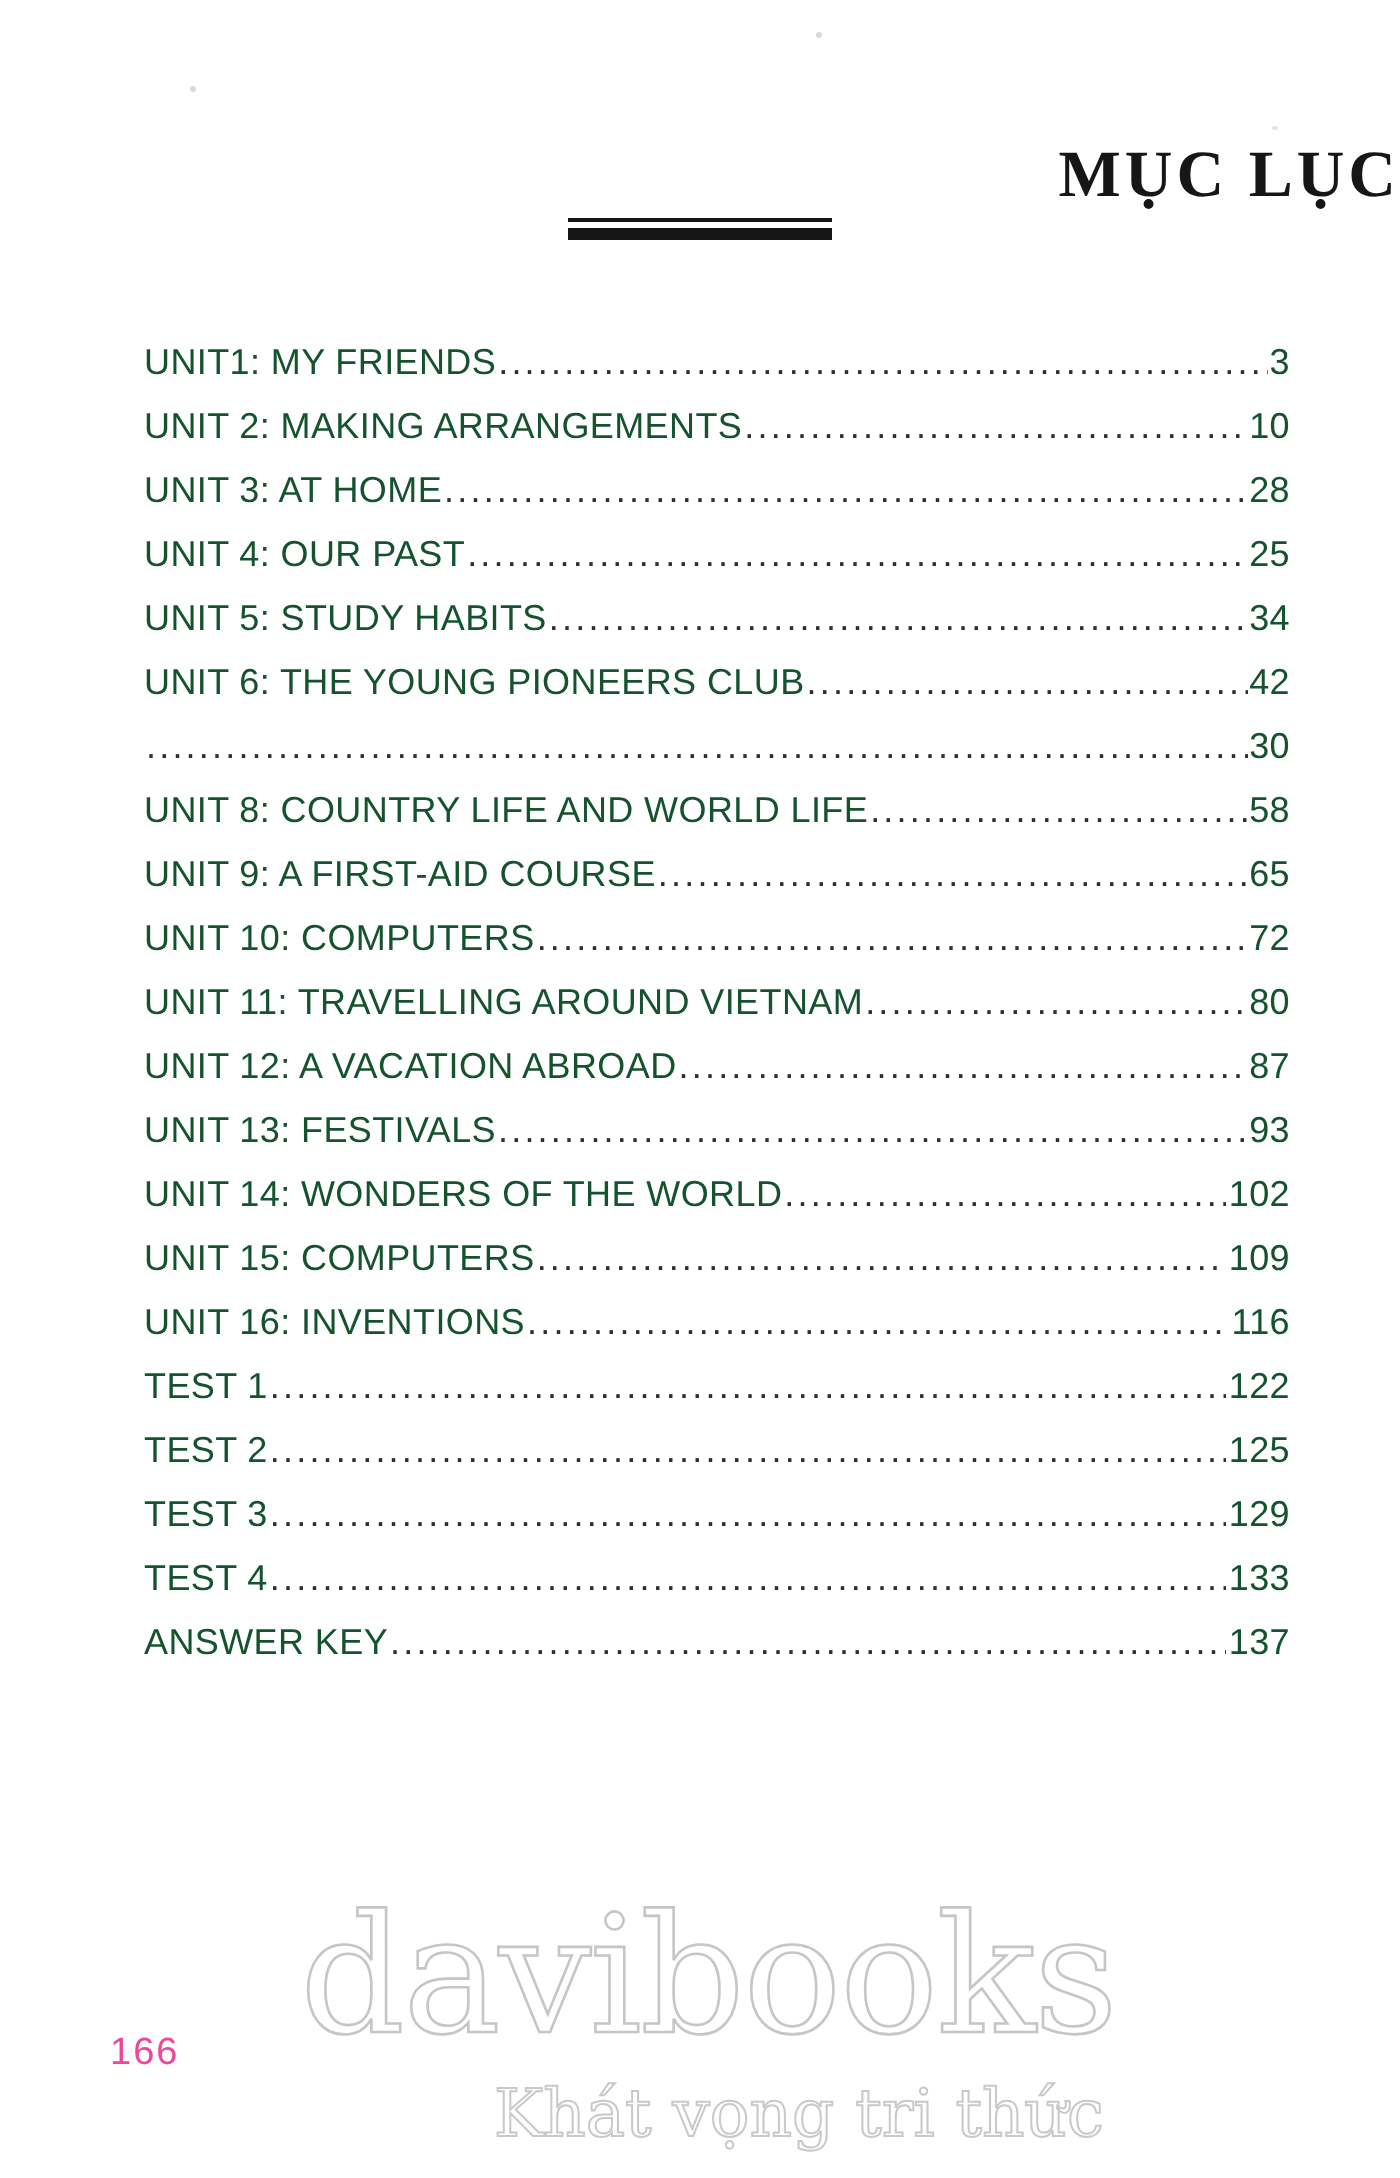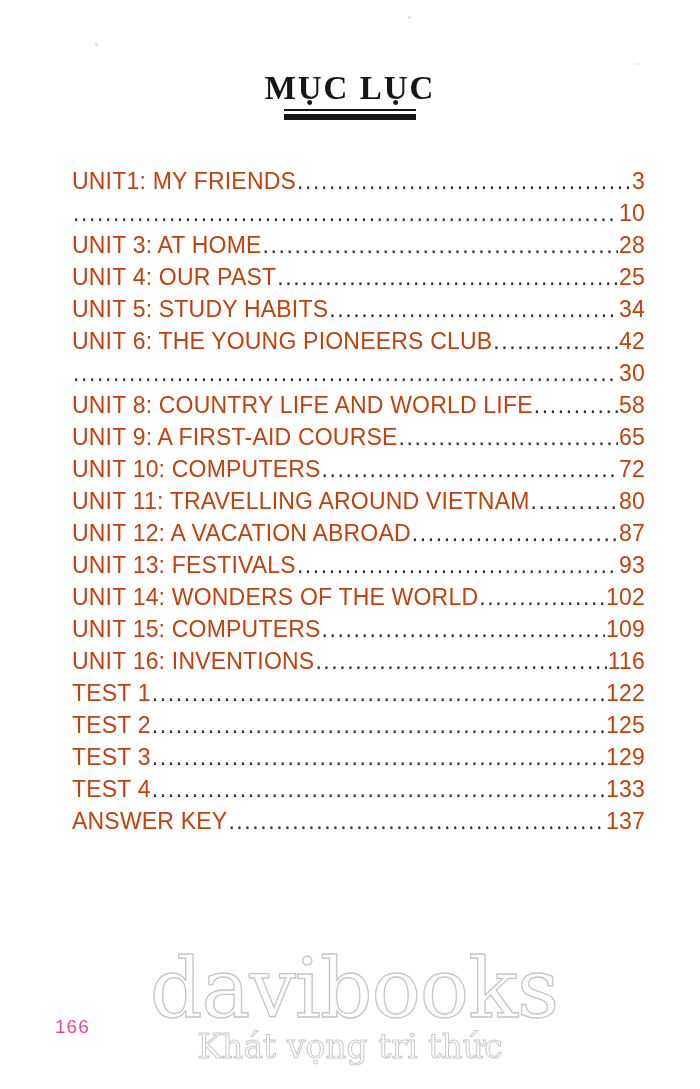--- a/index.html
+++ b/index.html
@@ -15,21 +15,21 @@
     font-family: "Liberation Sans", sans-serif;
     color: #2b2b2b;
   }
 
   
   .title-block {
     position: absolute;
     top: 70px;
     left: 0;
     width: 100%;
-    text-align: center;
+    text-align: right;
   }
   .page-title {
     margin: 0;
     font-family: "Liberation Serif", serif;
     font-weight: bold;
     font-size: 33px;
     letter-spacing: 2px;
     color: #161616;
     line-height: 1.1;
   }
@@ -47,23 +47,23 @@
     position: absolute;
     top: 165px;
     left: 72px;
     width: 573px;
   }
   .toc-row {
     display: flex;
     align-items: flex-end;
     height: 32px;
     line-height: 32px;
-    font-size: 23px;
+    font-size: 18px;
     letter-spacing: 0.2px;
-    color: #c2410c;
+    color: #14532d;
     white-space: nowrap;
   }
   .toc-label {
     white-space: nowrap;
     flex: 0 0 auto;
   }
   .toc-leader {
     flex: 1 1 auto;
     overflow: hidden;
     white-space: nowrap;
@@ -105,23 +105,23 @@
     line-height: 1.0;
     letter-spacing: -1px;
     text-align: center;
     color: rgba(255,255,255,0);
     -webkit-text-stroke: 1.3px #c6c6c6;
   }
   .watermark-slogan {
     font-family: "DejaVu Serif", serif;
     font-size: 33px;
     line-height: 1.0;
-    margin-top: 0;
+    margin-top: 10px;
     padding-right: 8px;
-    text-align: center;
+    text-align: right;
     color: rgba(255,255,255,0);
     -webkit-text-stroke: 1px #c9c9c9;
   }
 
   
   .speck {
     position: absolute;
     border-radius: 50%;
     background: #d9d9d9;
   }
@@ -138,20 +138,21 @@
 </div>
 
 <div class="toc" id="toc-list">
   <div class="toc-row">
     <span class="toc-label">UNIT1: MY FRIENDS</span>
     <span class="toc-leader"></span>
     <span class="toc-page">3</span>
   </div>
 
   <div class="toc-row">
+    <span class="toc-label">UNIT 2: MAKING ARRANGEMENTS</span>
     <span class="toc-leader"></span>
     <span class="toc-page">10</span>
   </div>
 
   <div class="toc-row">
     <span class="toc-label">UNIT 3: AT HOME</span>
     <span class="toc-leader"></span>
     <span class="toc-page">28</span>
   </div>
 

